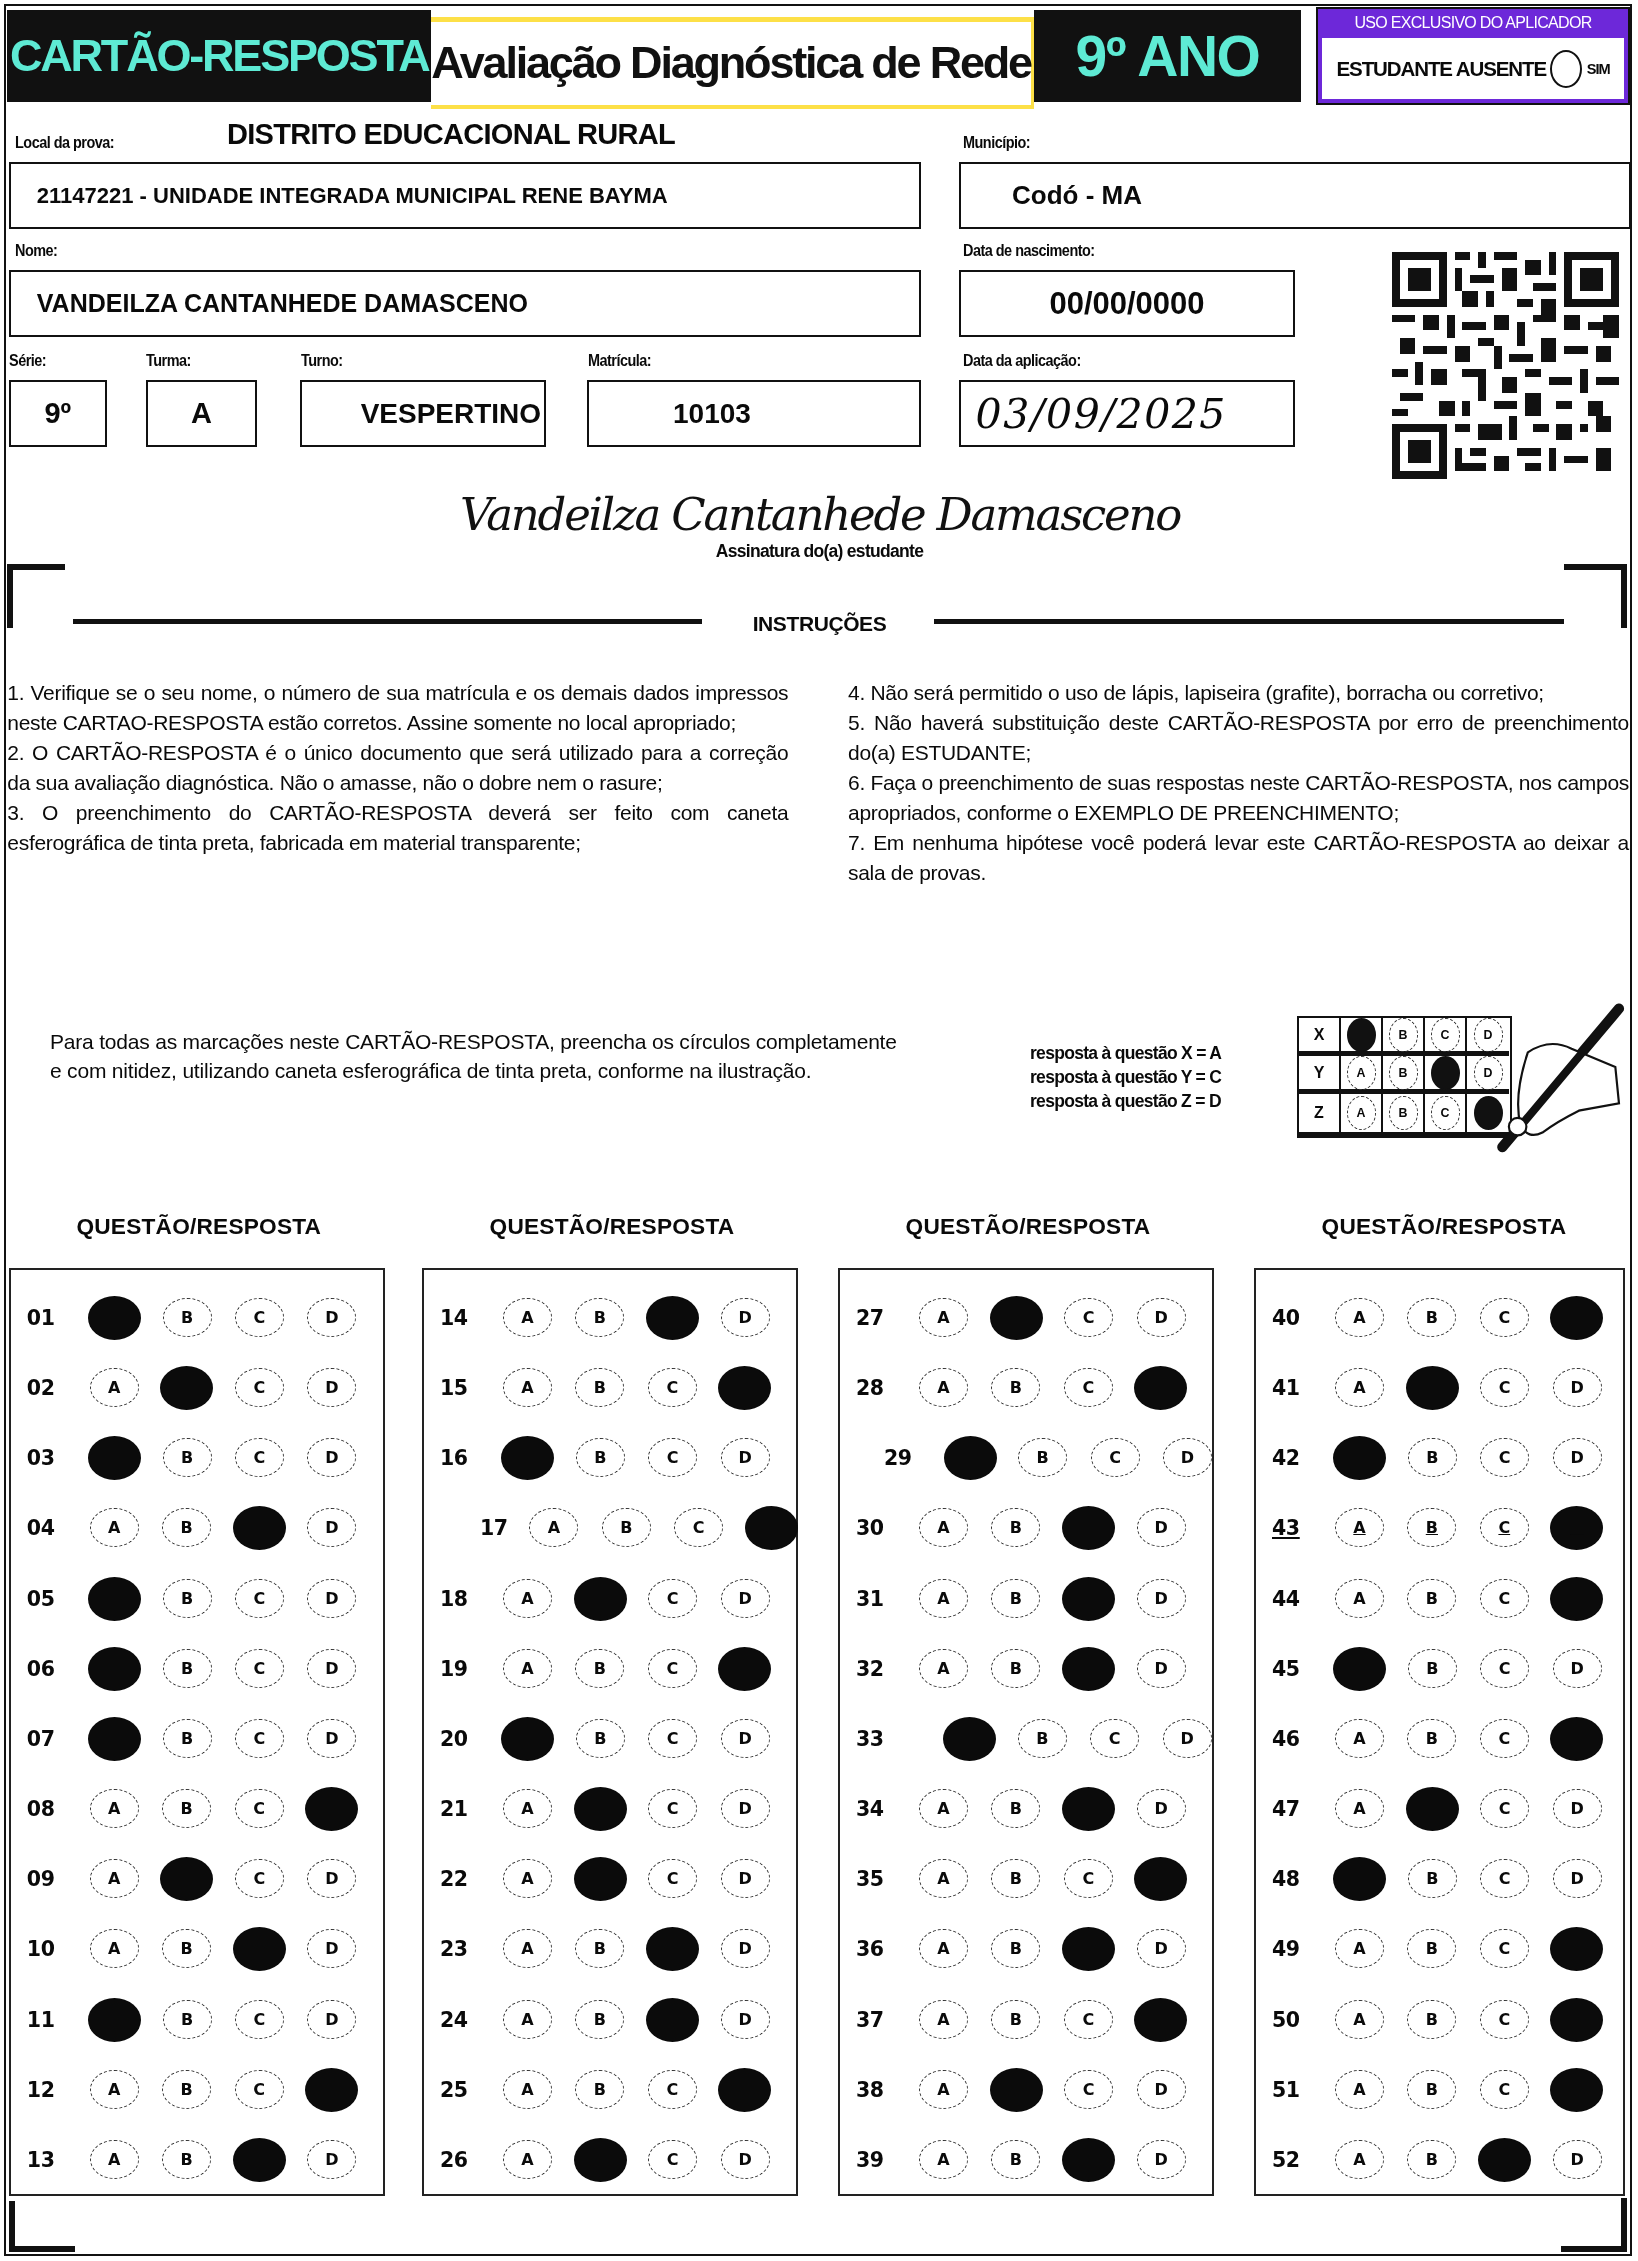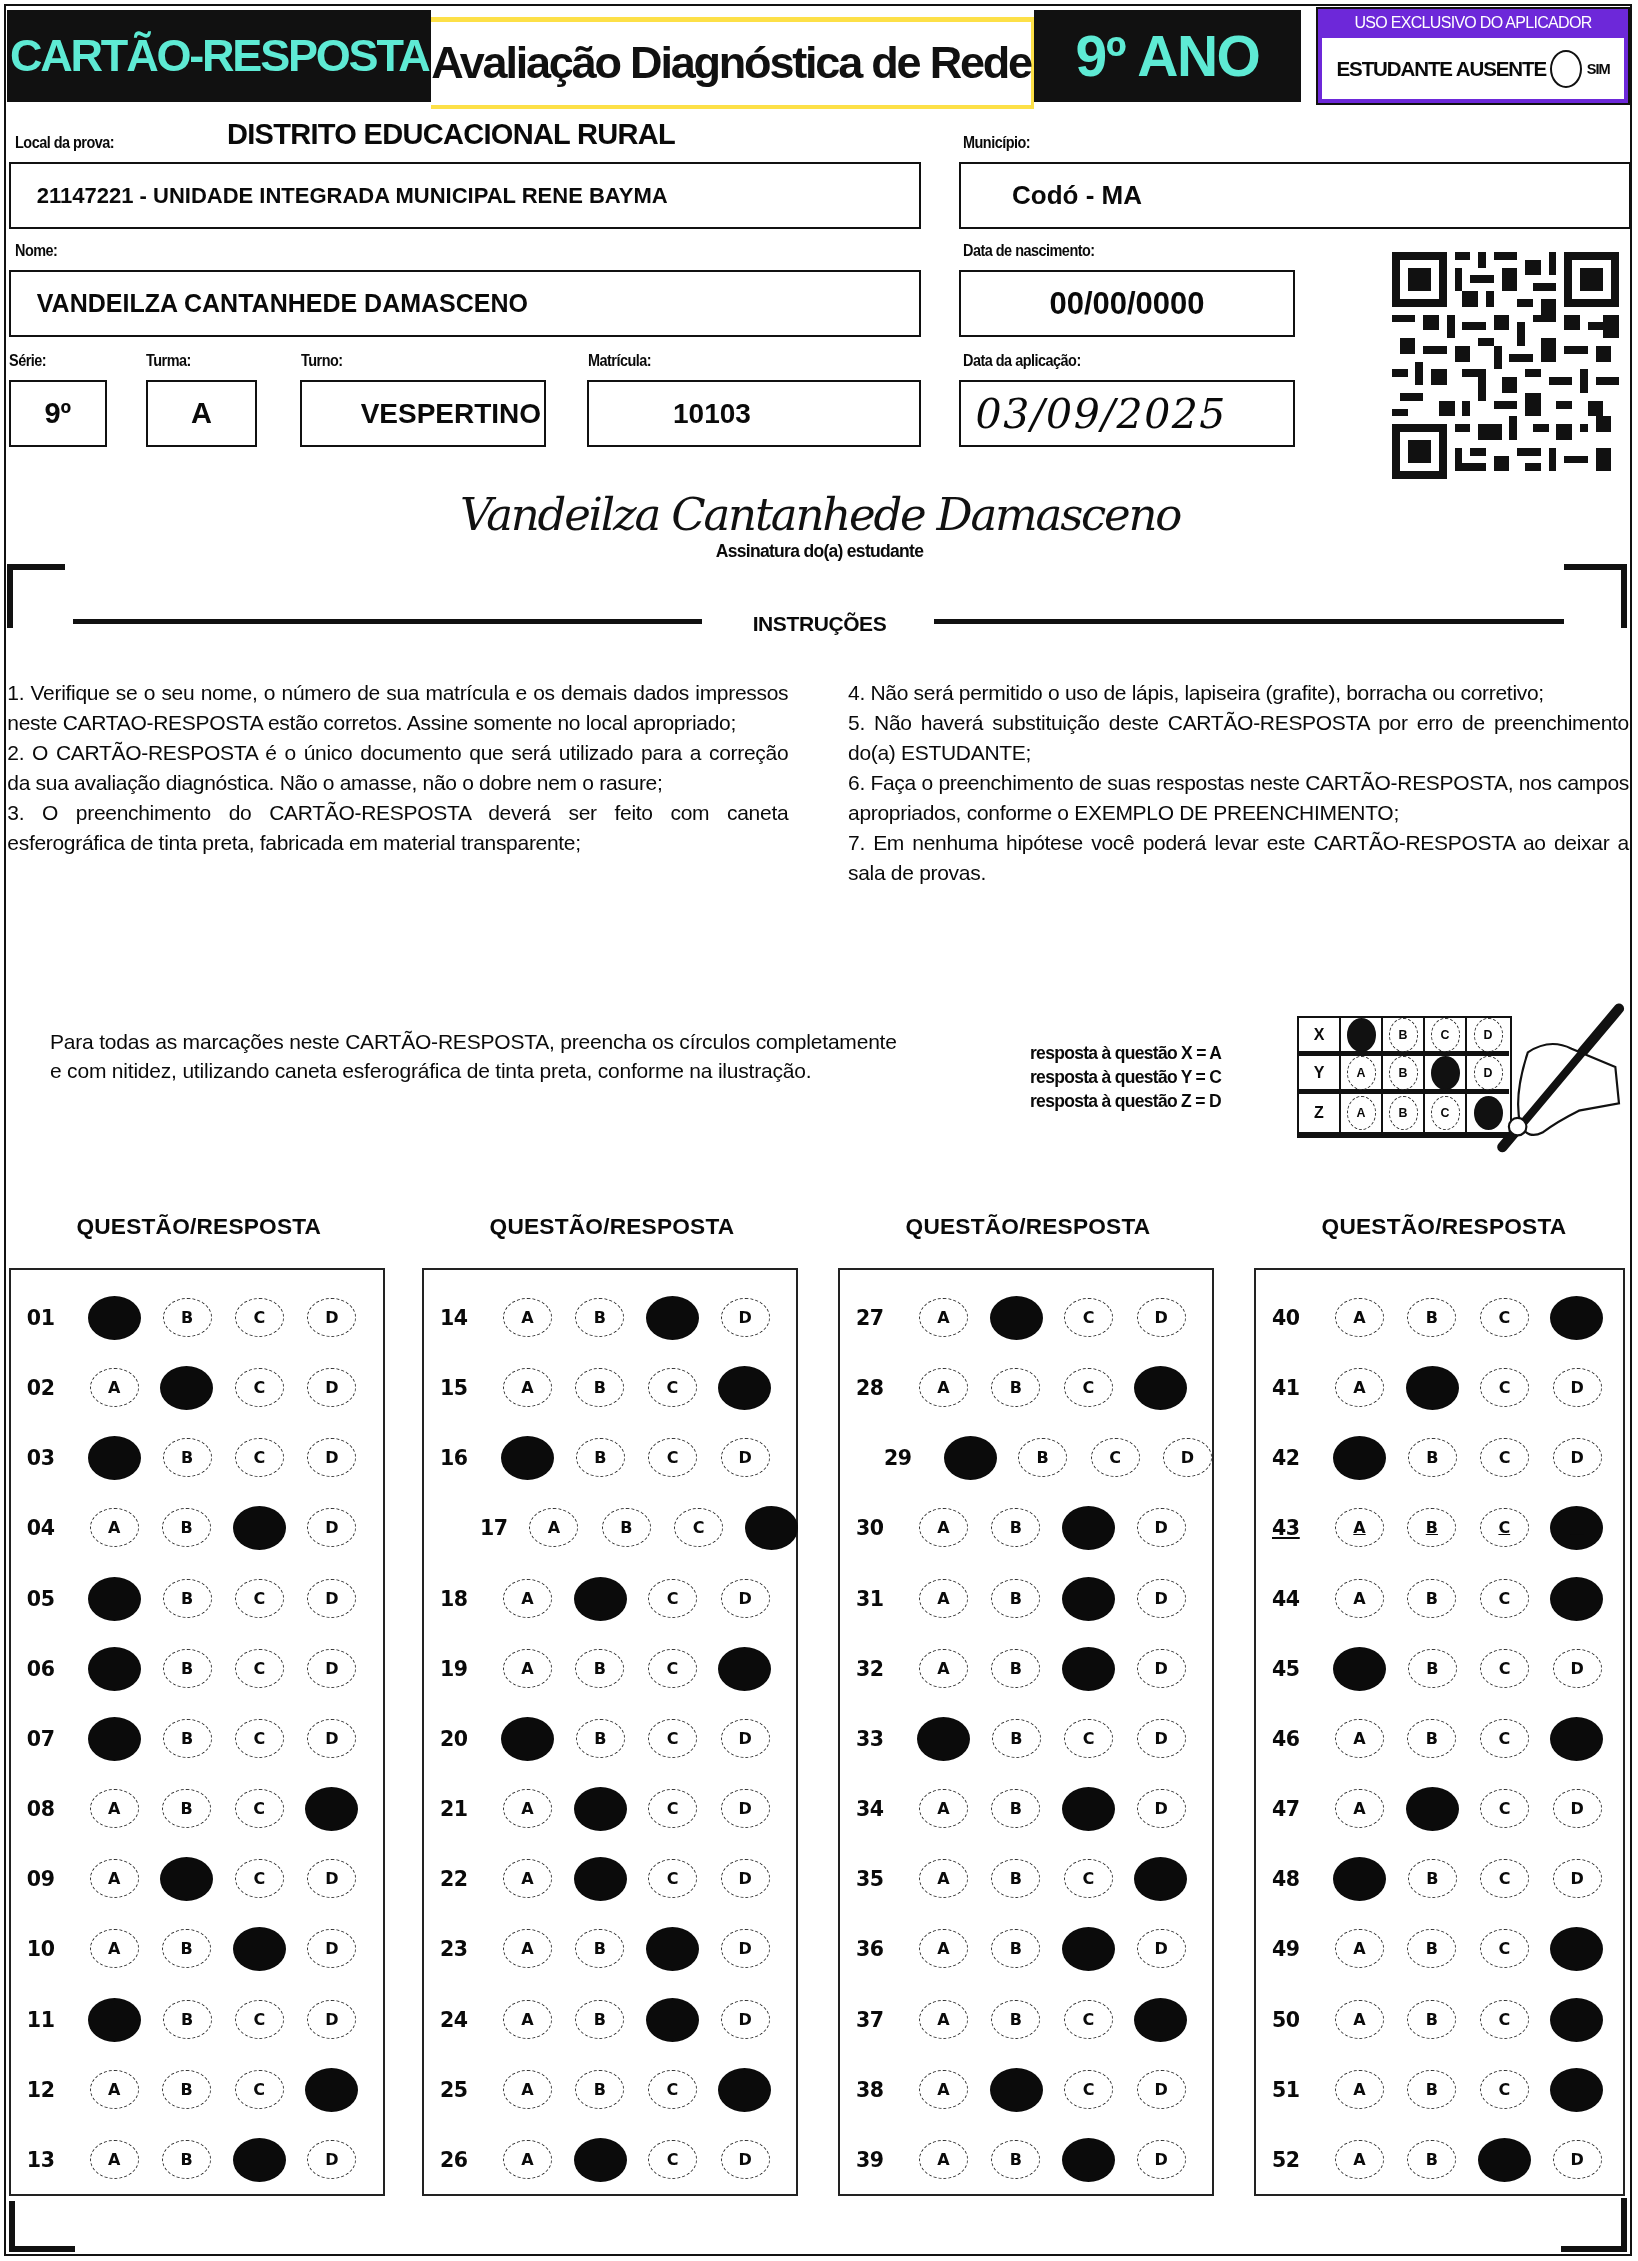--- a/index.html
+++ b/index.html
@@ -584,21 +584,21 @@
     </div>
     <div class="qrow" style="top: 373px;">
       <span class="qnum">32</span>
       <div class="bubbles">
         <span class="bubble">A</span>
         <span class="bubble">B</span>
         <span class="bubble filled">C</span>
         <span class="bubble">D</span>
       </div>
     </div>
-    <div class="qrow" style="top: 443px;">
+    <div class="qrow" style="top: 443px; gap: 26px;">
       <span class="qnum">33</span>
       <div class="bubbles">
         <span class="bubble filled">A</span>
         <span class="bubble">B</span>
         <span class="bubble">C</span>
         <span class="bubble">D</span>
       </div>
     </div>
     <div class="qrow" style="top: 513px;">
       <span class="qnum">34</span>

